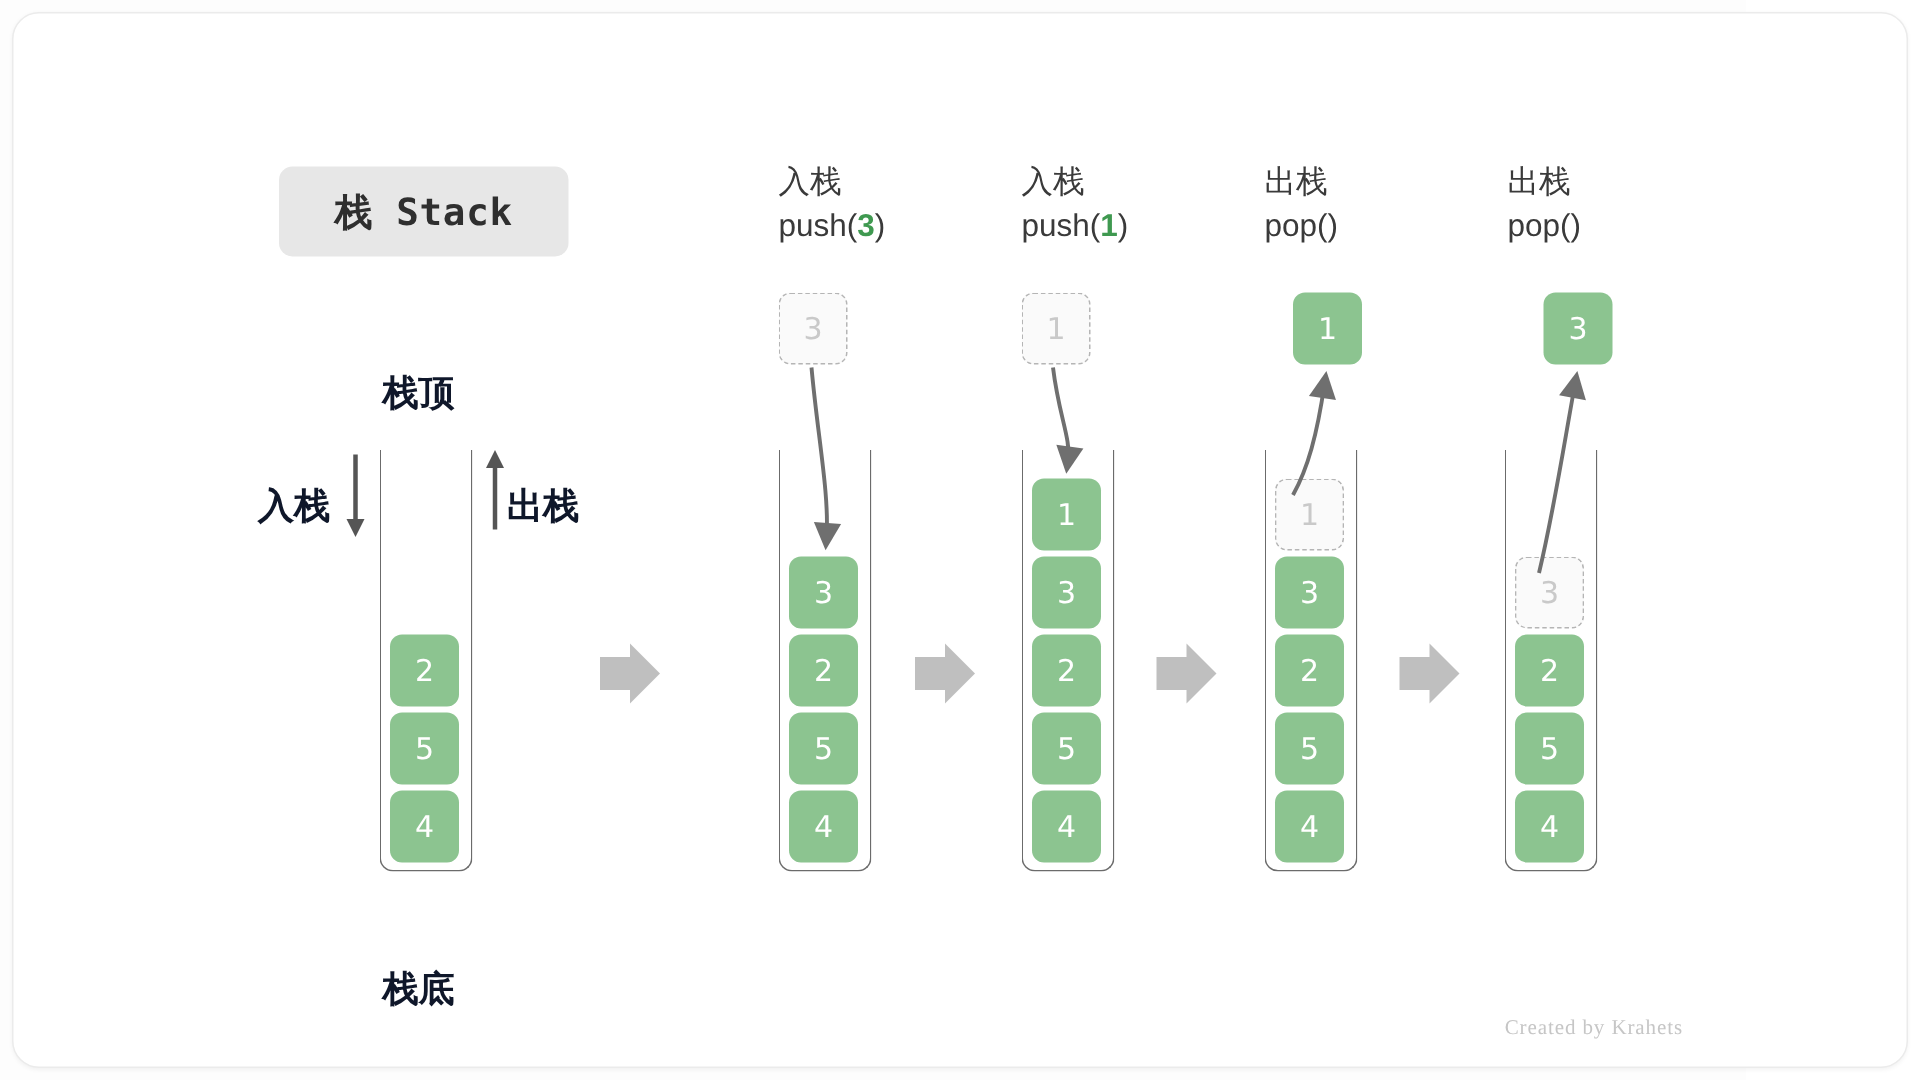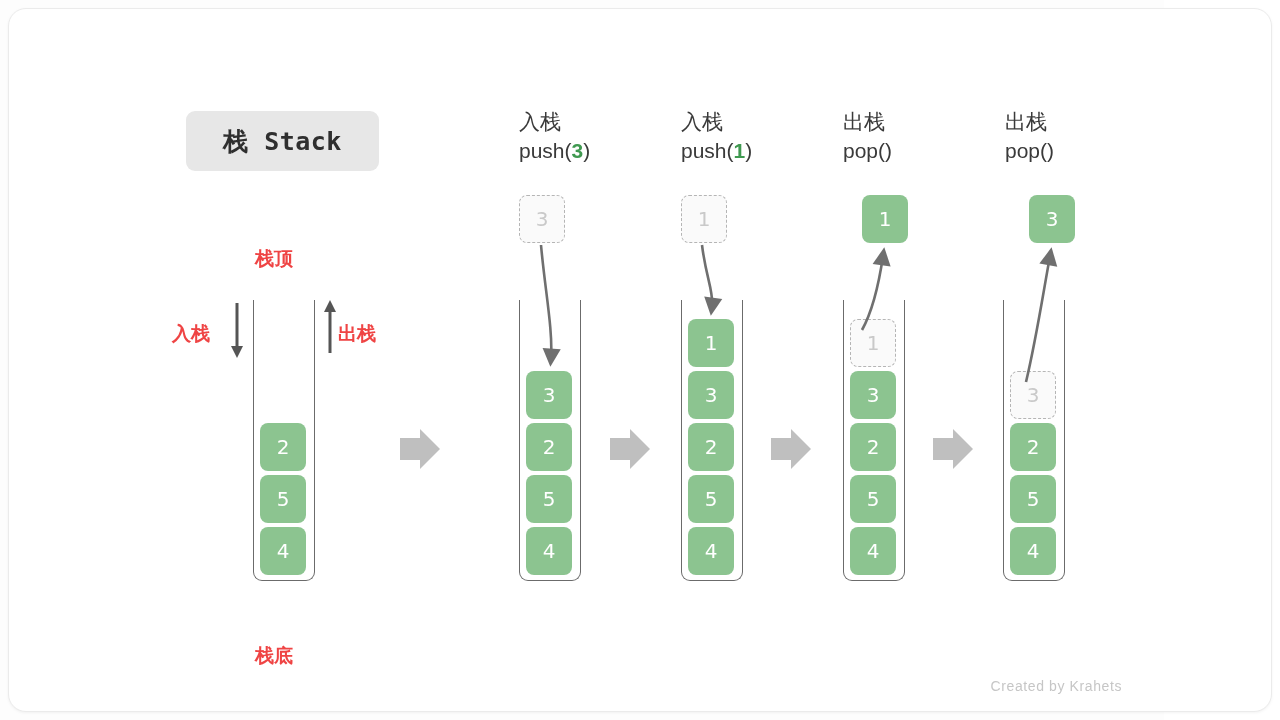--- a/index.html
+++ b/index.html
@@ -45,23 +45,23 @@
     font-family: "DejaVu Sans Mono", "Liberation Mono", monospace;
     font-size: 25px;
     font-weight: bold;
     color: #2f2f2f;
     letter-spacing: 0.5px;
   }
 
   
   .lbl-bold-cn {
     position: absolute;
-    font-size: 19px;
+    font-size: 24px;
     font-weight: bold;
-    color: #ef4444;
+    color: #0f172a;
     white-space: nowrap;
   }
   .top-label {
     position: absolute;
     font-size: 21px;
     color: #3a3a3a;
     line-height: 29px;
     white-space: nowrap;
   }
   .top-label .arg { color: #3f9950; font-weight: bold; }
@@ -98,21 +98,21 @@
   }
 
   
   #overlay { position: absolute; left: 0; top: 0; width: 1280px; height: 720px; }
 
   
   .credit {
     position: absolute;
     right: 42px;
     bottom: 26px;
-    font-family: Liberation Sans, sans-serif;
+    font-family: Liberation Serif, serif;
     font-size: 14px;
     color: #c6c6c6;
     letter-spacing: 0.6px;
   }
 </style>
 </head>
 <body>
 
 <div id="canvas">
   <div class="card"></div>

